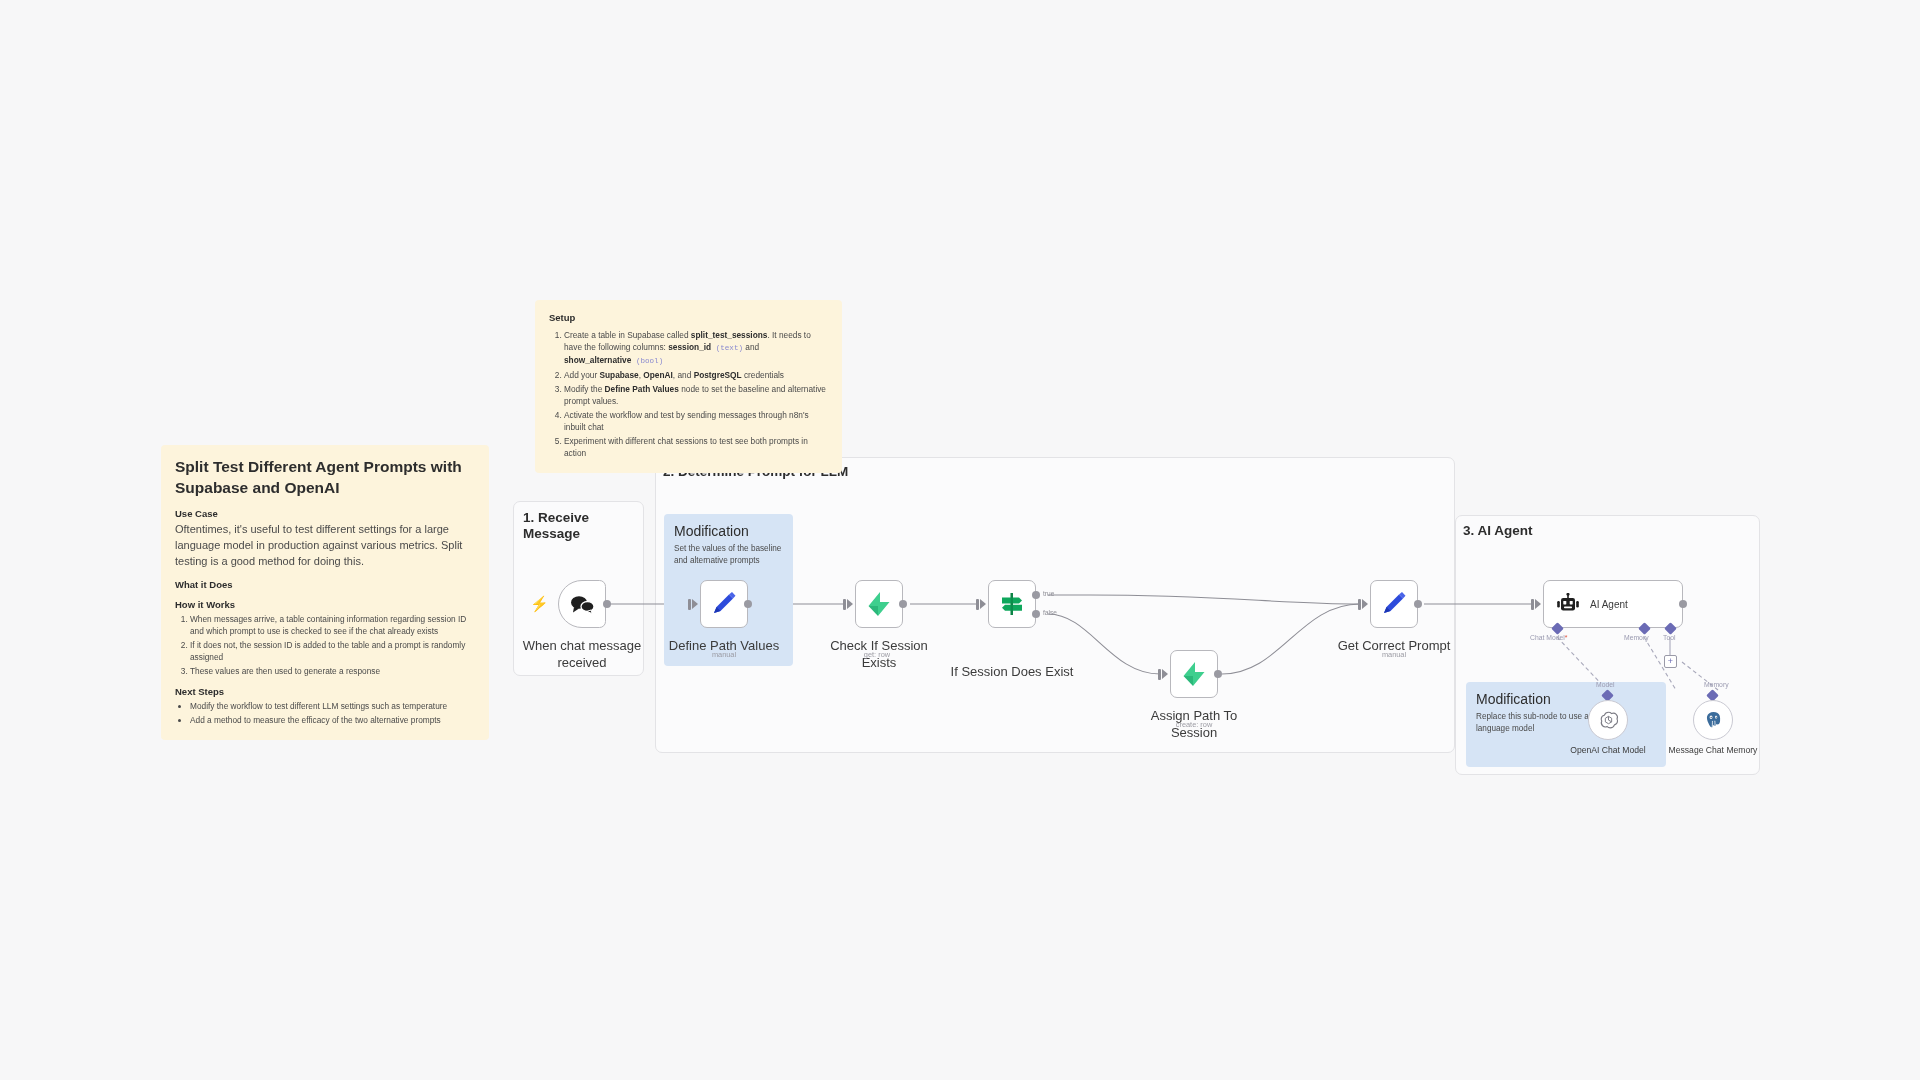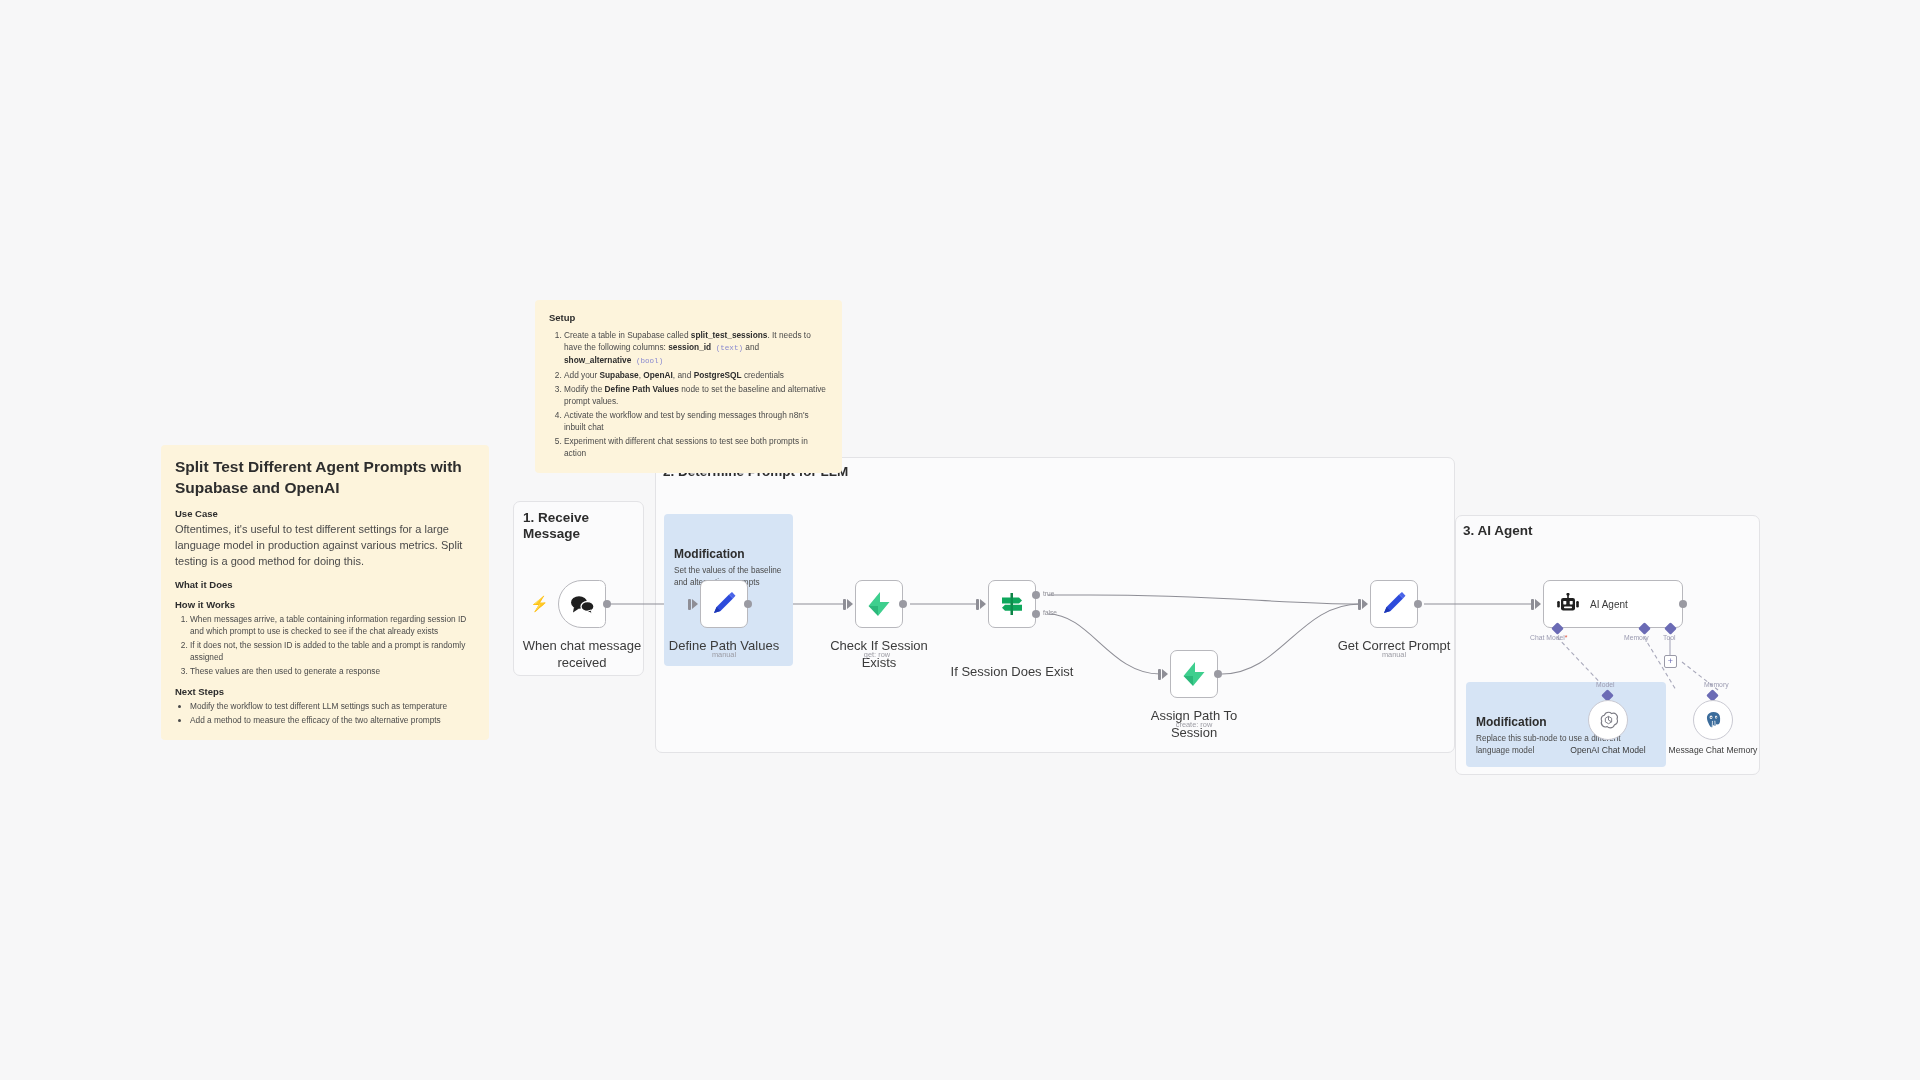--- a/index.html
+++ b/index.html
@@ -47,21 +47,21 @@
     line-height: 1.22;
   }
 
   
   .modnote {
     position: absolute;
     background: #d6e4f5;
     border-radius: 4px;
     padding: 9px 10px;
   }
-  .modnote .mt { font-size: 12px; font-weight: bold; color: #2d2d2d; margin-bottom: 4px; margin-top: 24px; }
+  .modnote .mt { font-size: 14px; font-weight: normal; color: #2d2d2d; margin-bottom: 4px; }
   .modnote .mb { font-size: 8.2px; line-height: 1.42; color: #4a4a4a; }
 
   
   .node {
     position: absolute;
     width: 48px; height: 48px;
     background: #fff;
     border: 1px solid #b8b8bd;
     border-radius: 7px;
     display: flex; align-items: center; justify-content: center;

